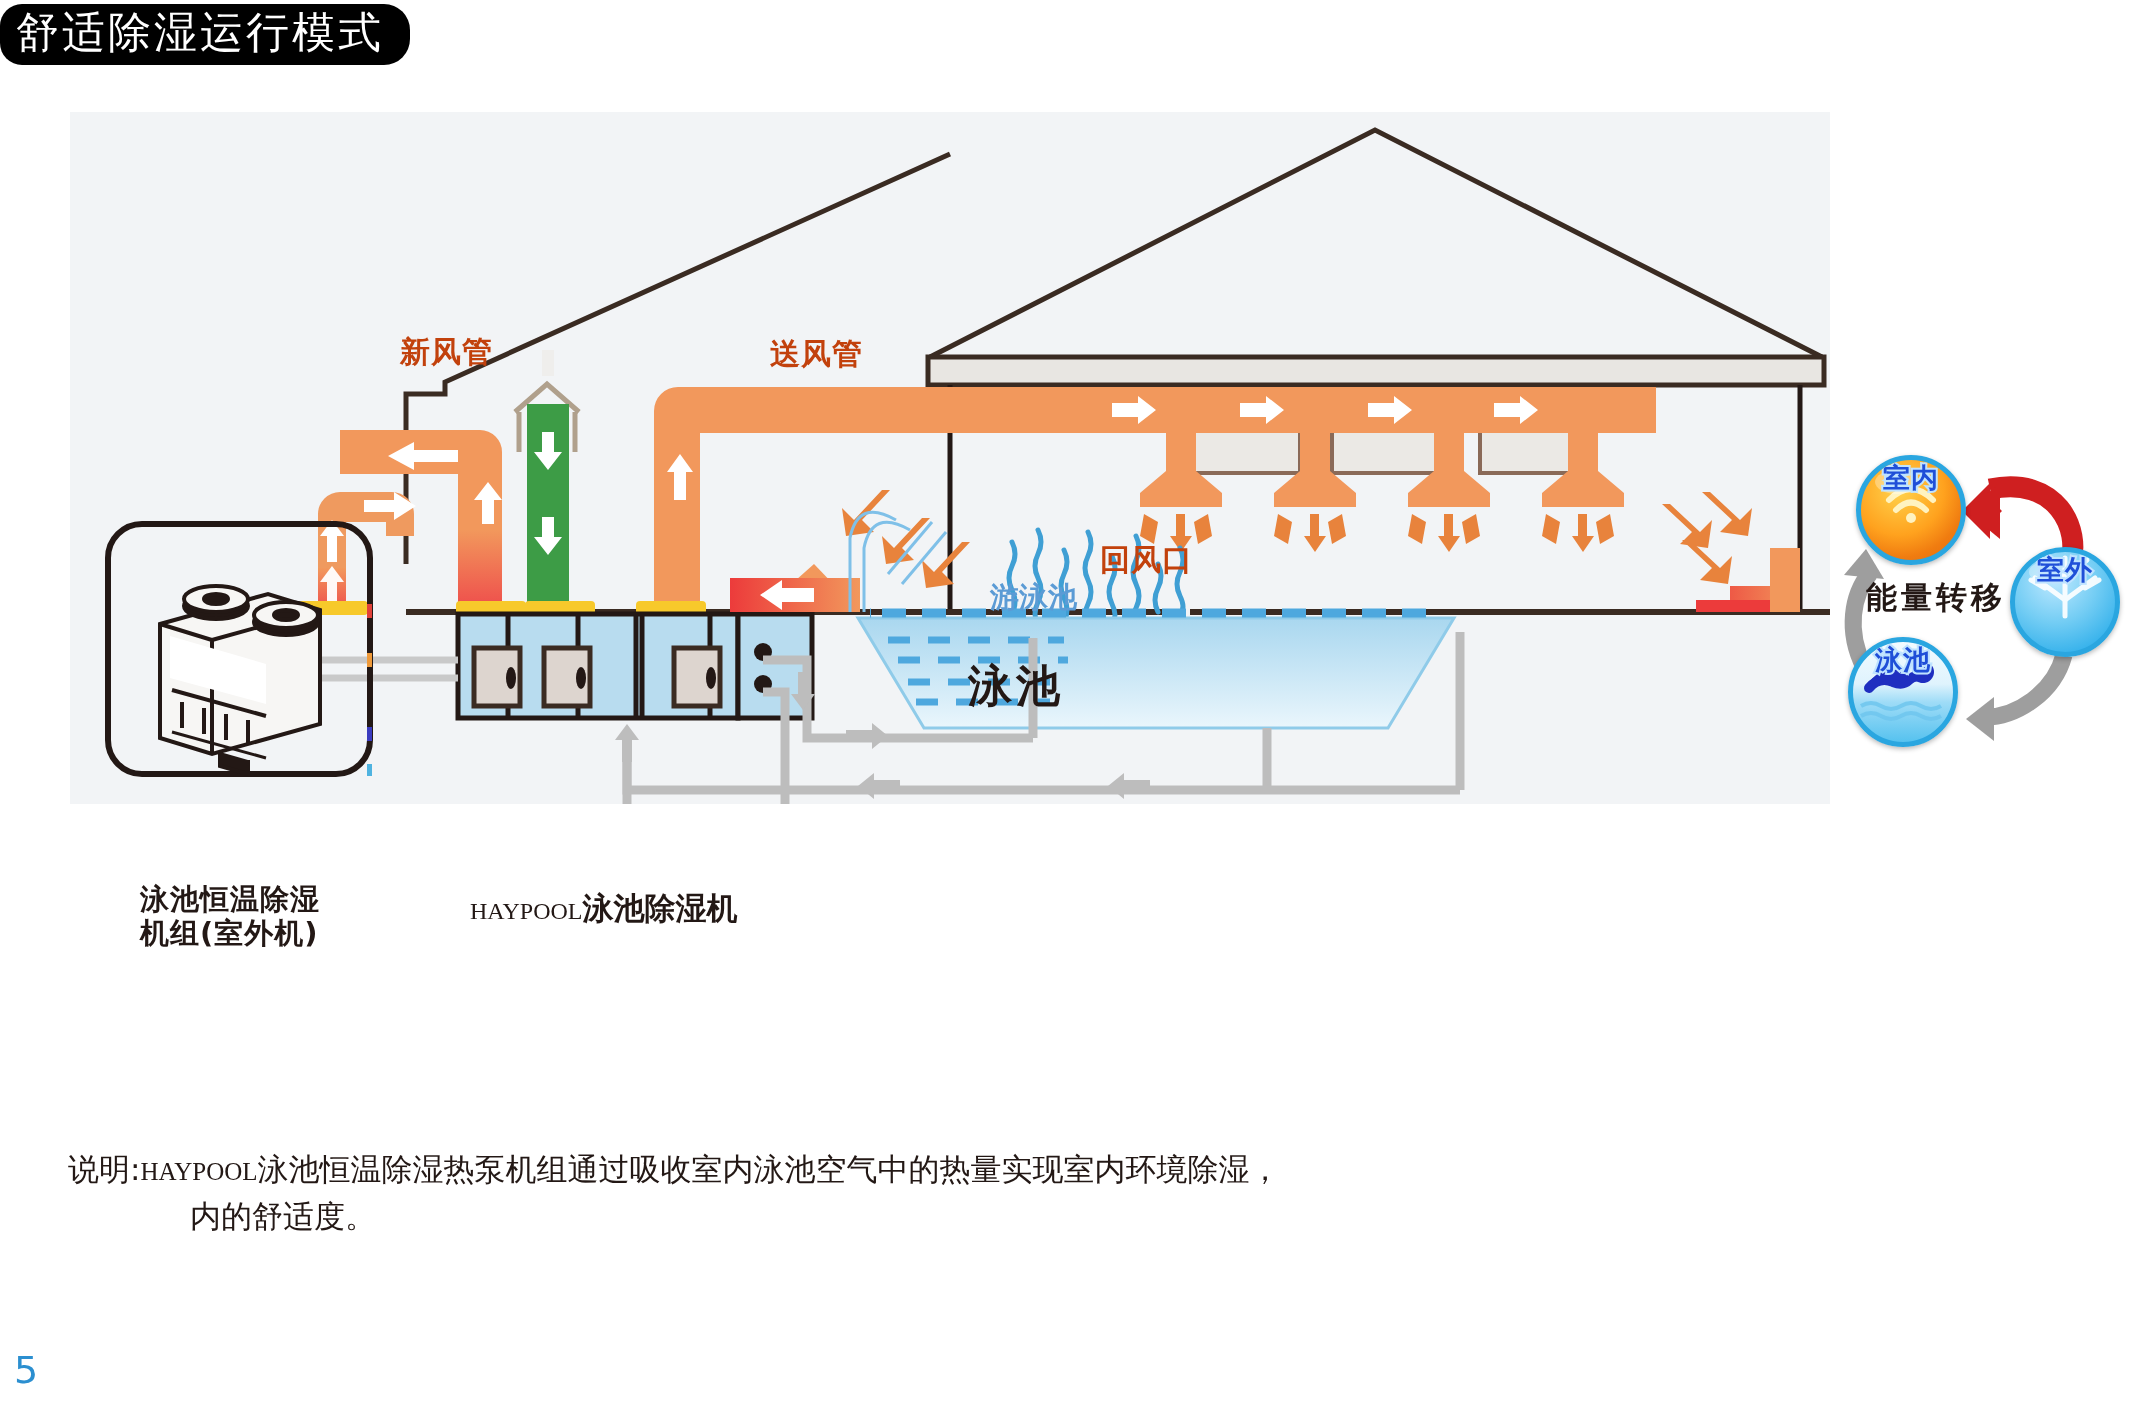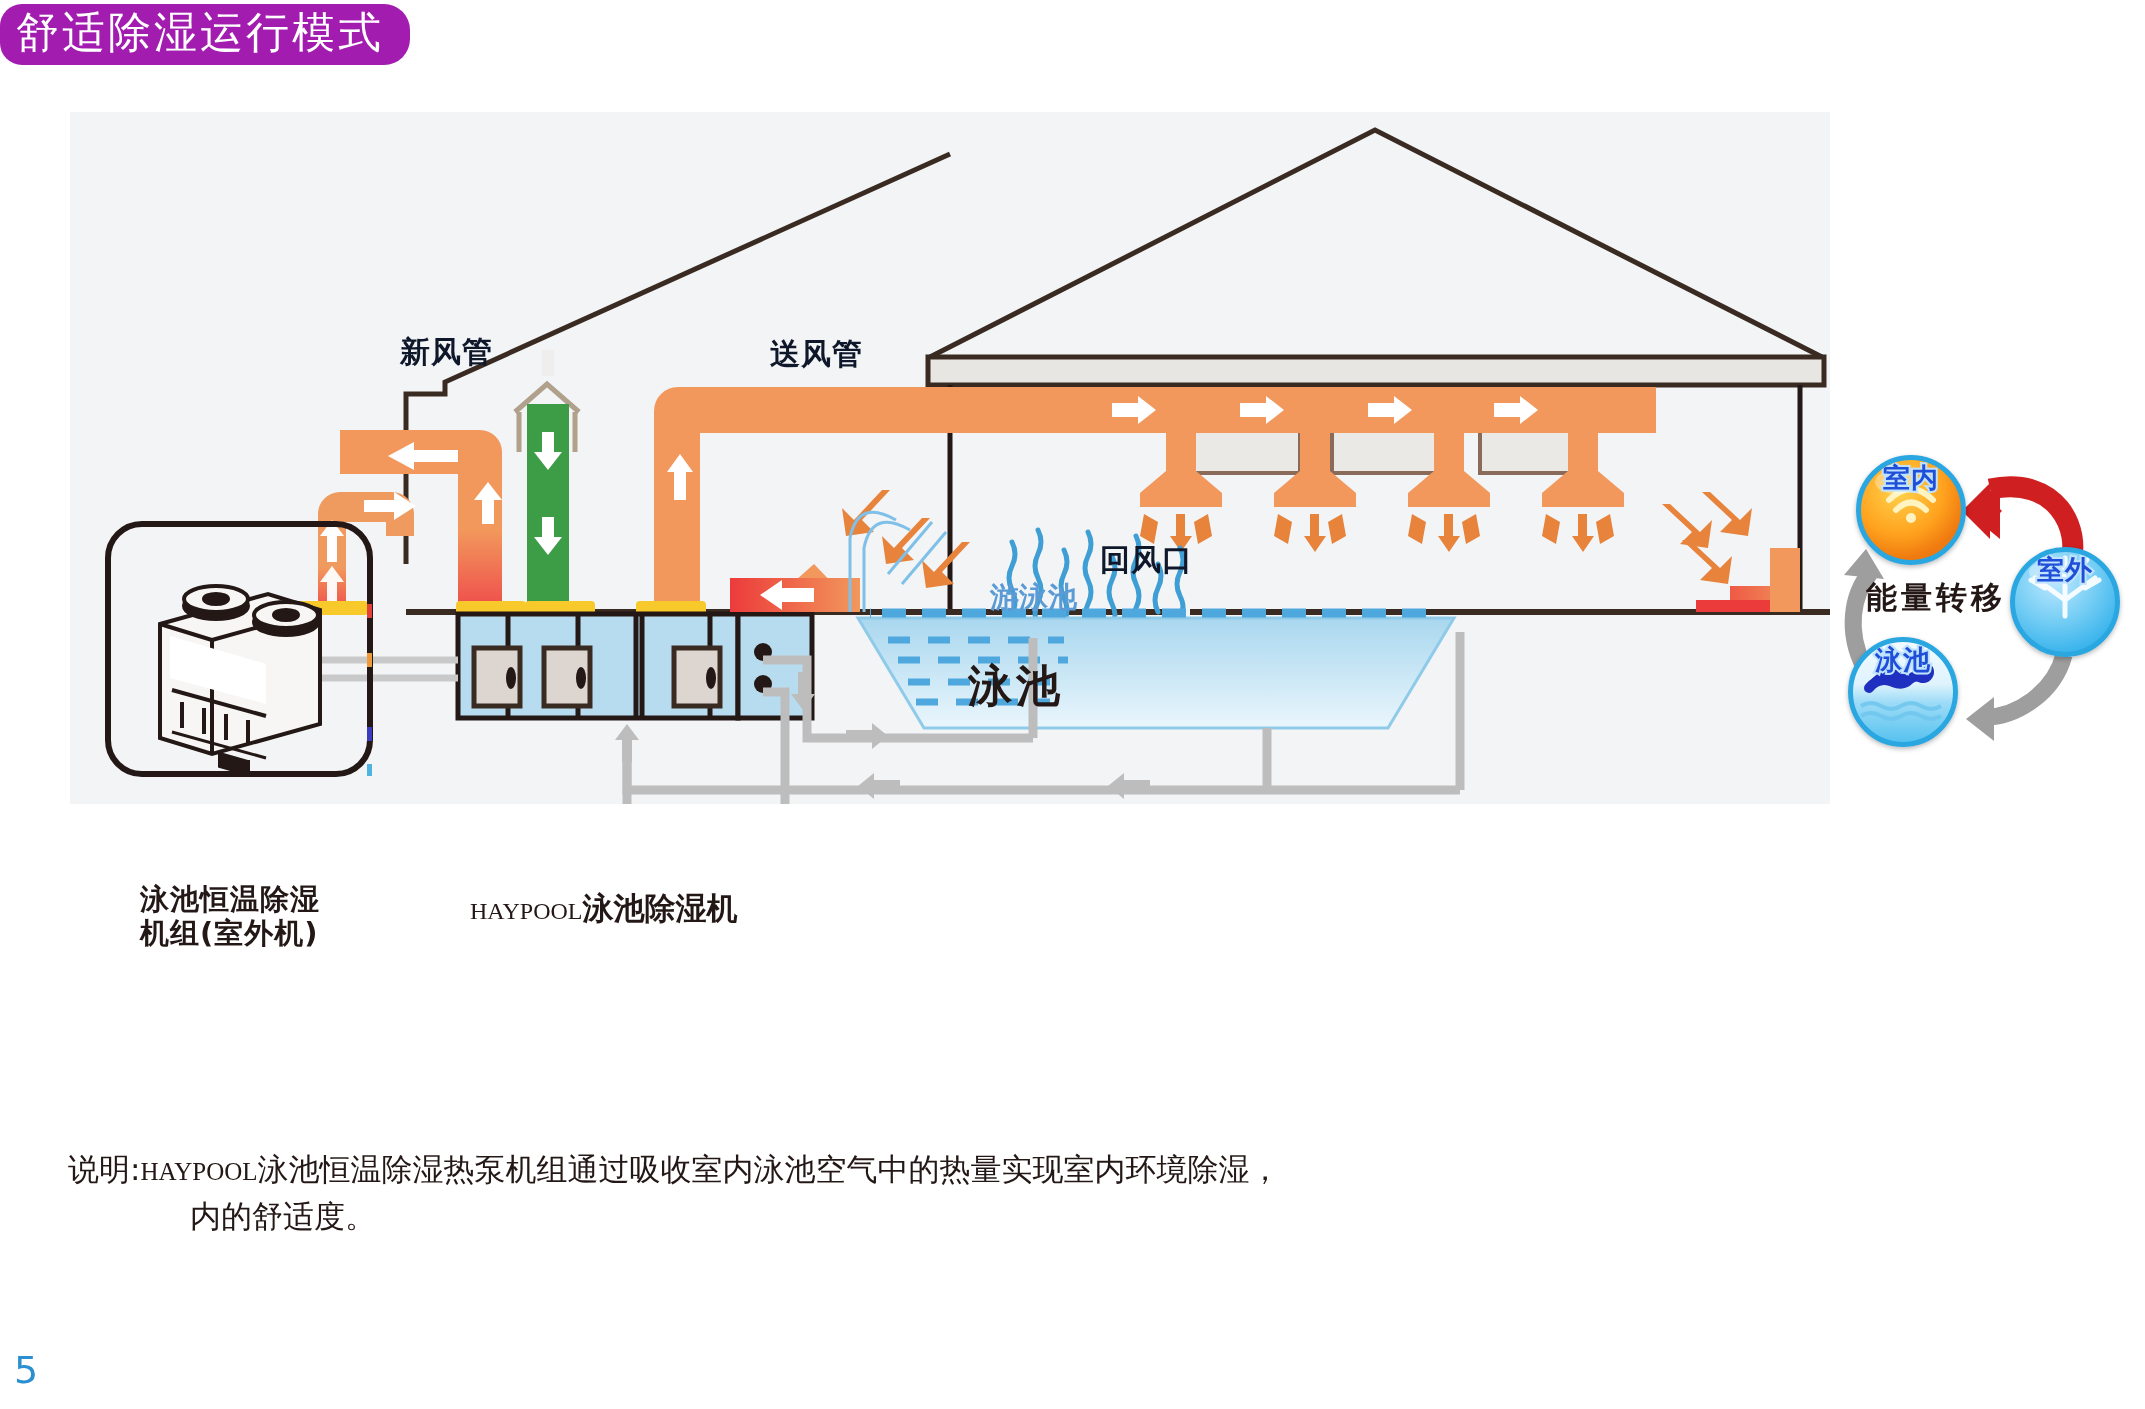--- a/index.html
+++ b/index.html
@@ -7,41 +7,41 @@
     width:2145px;height:1409px;
     background:#ffffff;
     font-family:"DejaVu Sans","Liberation Sans",sans-serif;
     position:relative;overflow:hidden;
   }
   .abs{position:absolute;}
 
   
   #title-pill{
     left:0;top:4px;
-    background:#a21caf;
+    background:#000000;
     color:#ffffff;
     border-radius:0 26px 26px 0;
     padding:6px 26px 10px 16px;
     font-size:43px;line-height:1.05;
     letter-spacing:3px;
     font-weight:400;
     border-top-left-radius:22px;
     border-bottom-left-radius:22px;
     text-align:center;
   }
 
   
   #panel{
     left:70px;top:112px;width:1760px;height:692px;
     background:#f2f4f6;
   }
 
   
   .lbl{
-    font-weight:bold;color:#0f172a;
+    font-weight:bold;color:#c2410c;
     font-size:30px;letter-spacing:1px;
     white-space:nowrap;
   }
   .lbl-blue{color:#5b9bd5;font-weight:bold;font-size:29px;white-space:nowrap;}
 
   
   #outdoor-caption{
     left:140px;top:883px;width:290px;
     text-align:left;font-weight:bold;color:#231815;
     font-size:29px;line-height:1.16;letter-spacing:1px;

